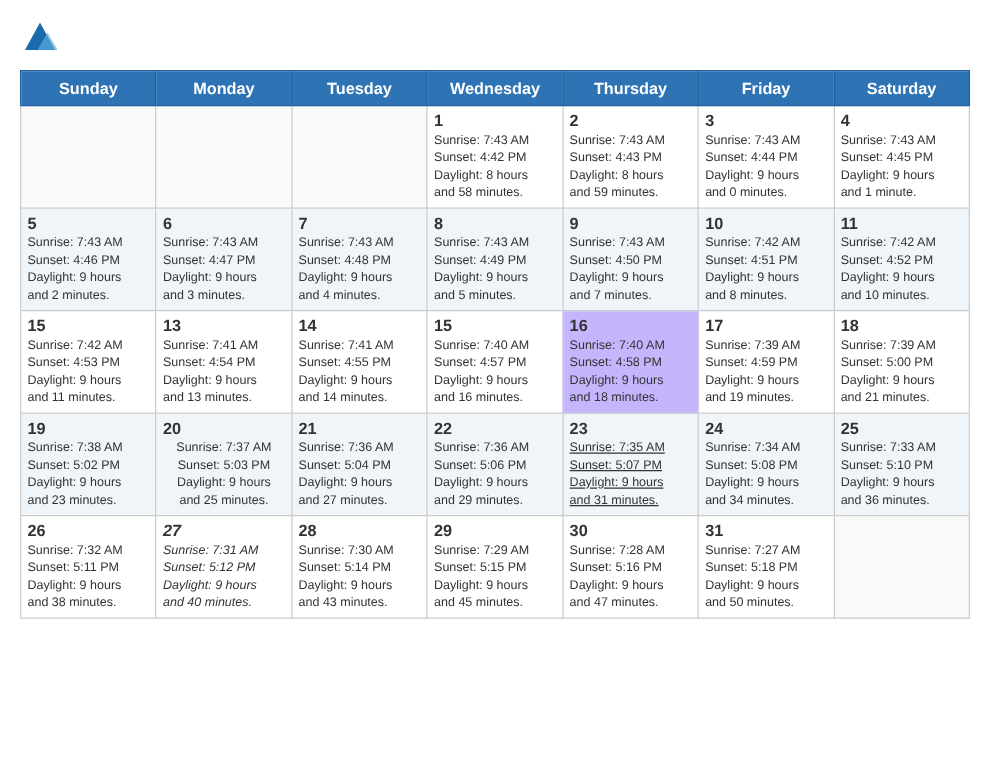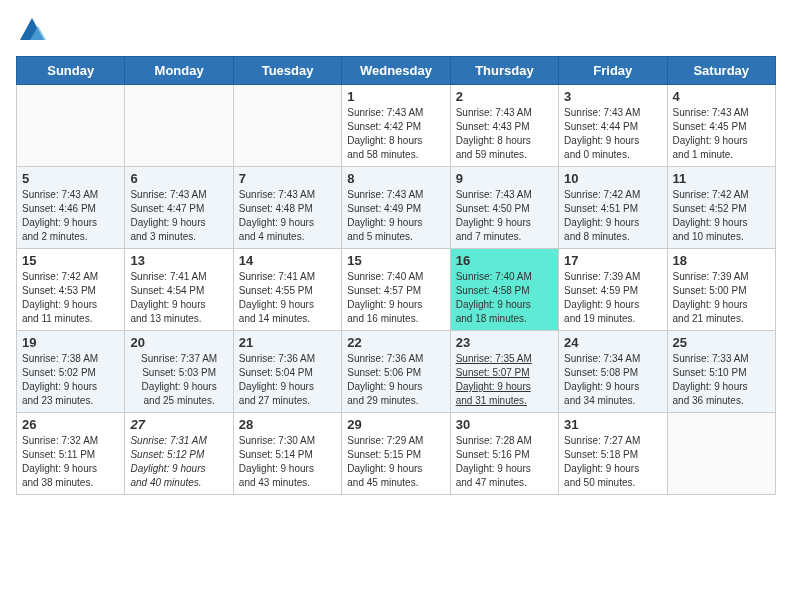--- a/index.html
+++ b/index.html
@@ -239,21 +239,21 @@
 Daylight: 9 hours
 and 14 minutes.</div>
         </td>
         <td style="background: rgb(255, 255, 255);">
           <span class="day-number">15</span>
           <div class="cell-content" style="white-space: pre-line;">Sunrise: 7:40 AM
 Sunset: 4:57 PM
 Daylight: 9 hours
 and 16 minutes.</div>
         </td>
-        <td style="background: #5eead4; margin-left: 36px;">
+        <td style="background: #c4b5fd; margin-left: 36px;">
           <span class="day-number">16</span>
           <div class="cell-content" style="white-space: pre-line;">Sunrise: 7:40 AM
 Sunset: 4:58 PM
 Daylight: 9 hours
 and 18 minutes.</div>
         </td>
         <td style="background: rgb(255, 255, 255);">
           <span class="day-number">17</span>
           <div class="cell-content" style="white-space: pre-line;">Sunrise: 7:39 AM
 Sunset: 4:59 PM

